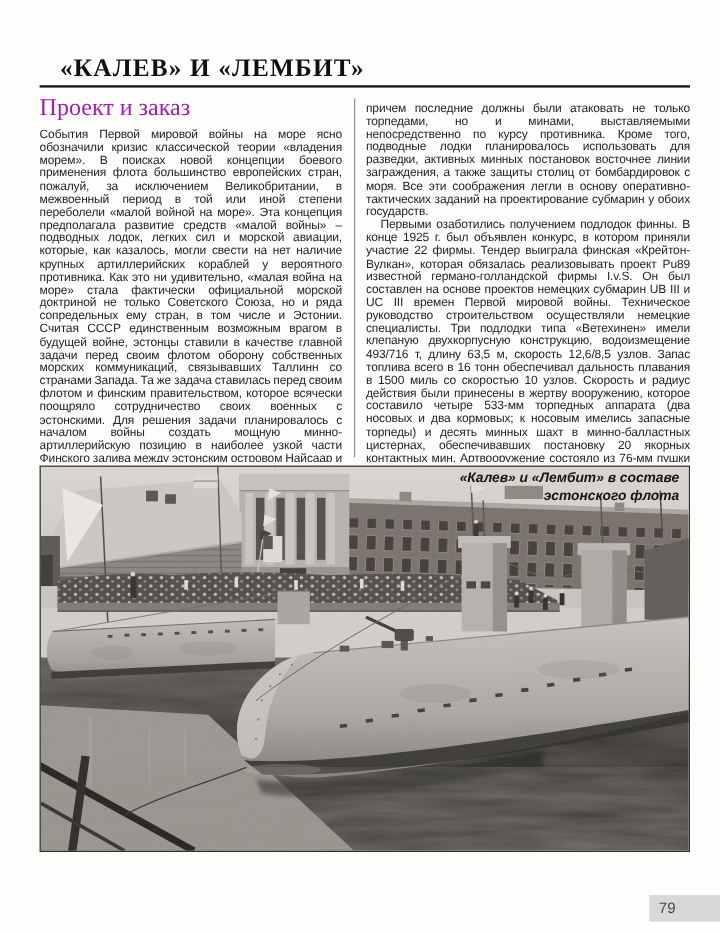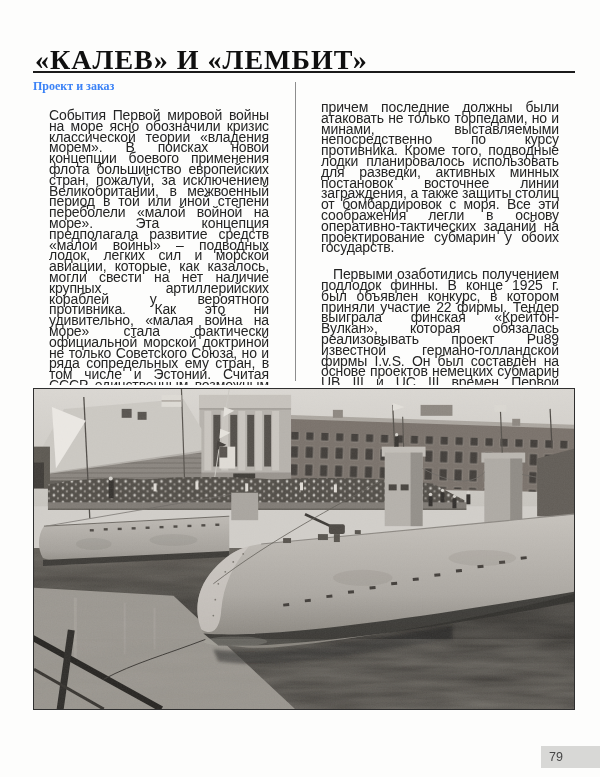--- a/index.html
+++ b/index.html
@@ -3,40 +3,40 @@
 <meta charset="utf-8">
 <style>
   html,body{margin:0;padding:0;}
   body{
     width:600px;height:777px;position:relative;overflow:hidden;
     background:#fdfdfc;font-family:"Liberation Sans",sans-serif;
   }
   .page{position:absolute;inset:0;}
   
   .title{
-    position:absolute;left:35px;top:44px;margin:0;
+    position:absolute;left:50px;top:44px;margin:0;
     font-family:"Liberation Serif",serif;font-weight:bold;
-    font-size:28px;letter-spacing:1px;color:#101010;white-space:nowrap;
+    font-size:21px;letter-spacing:1px;color:#101010;white-space:nowrap;
   }
   .title-rule{position:absolute;left:33px;top:71px;width:542px;height:2px;background:#1b1b1b;}
   
   .columns{
     position:absolute;left:33px;top:79px;width:542px;height:306px;
     display:flex;overflow:hidden;
   }
   .col-left{width:252px;flex:0 0 252px;}
   .divider{flex:0 0 1px;background:#8d8d8d;margin:3px 9px 4px 10px;}
   .col-right{flex:1 1 auto;padding-top:7px;}
   .section-heading{
-    margin:0 0 6px 0;font-family:"Liberation Serif",serif;font-weight:bold;
-    font-size:12px;color:#3b82f6;
+    margin:0 0 6px 0;font-family:"Liberation Serif",serif;font-weight:normal;
+    font-size:20px;color:#a21caf;
   }
   .columns p{
-    margin:16px;text-align:justify;color:#242424;
-    font-size:14px;line-height:10.8px;letter-spacing:-0.12px;word-spacing:-0.3px;
+    margin:0;text-align:justify;color:#242424;
+    font-size:10px;line-height:10.8px;letter-spacing:-0.12px;word-spacing:-0.3px;
   }
   .columns p.indent{text-indent:12px;}
   
   .photo{
     position:absolute;left:33px;top:388px;width:542px;height:322px;margin:0;
     border:1px solid #2f2f2f;box-sizing:border-box;background:#cfccc7;overflow:hidden;
   }
   .photo svg{display:block;width:100%;height:100%;}
   .caption{
     position:absolute;top:3px;right:8px;text-align:right;
@@ -294,19 +294,23 @@
       <path d="M180,262 C240,270 320,254 420,238 L420,252 C320,268 240,282 185,274 Z" fill="#1e1c1a" opacity="0.6" filter="url(#blurS)"></path>
       <ellipse cx="202" cy="254" rx="32" ry="5" fill="#c6c2bc" opacity="0.22"></ellipse>
       <rect x="0" y="252" width="542" height="70" filter="url(#waterTex)" opacity="0.4"></rect>
       <line x1="-2" y1="250" x2="128" y2="322" stroke="#24221f" stroke-width="6"></line>
       <rect x="34" y="242" width="7" height="82" fill="#2c2a27" transform="rotate(8 34 242)"></rect>
       <line x1="0" y1="282" x2="70" y2="322" stroke="#35322e" stroke-width="3"></line>
       <path d="M172,252 C130,268 100,276 70,292" stroke="#3a3733" stroke-width="1" fill="none"></path>
 
       <rect x="0" y="0" width="542" height="322" filter="url(#grainF)" opacity="0.08"></rect>
     </svg>
+    <figcaption class="caption">
+      <span>«Калев» и «Лембит» в составе</span><br>
+      <span>эстонского флота</span>
+    </figcaption>
   </figure>
 
   <div class="pagenum">
     <span>79</span>
   </div>
 
 </div>
 
 </body></html>

